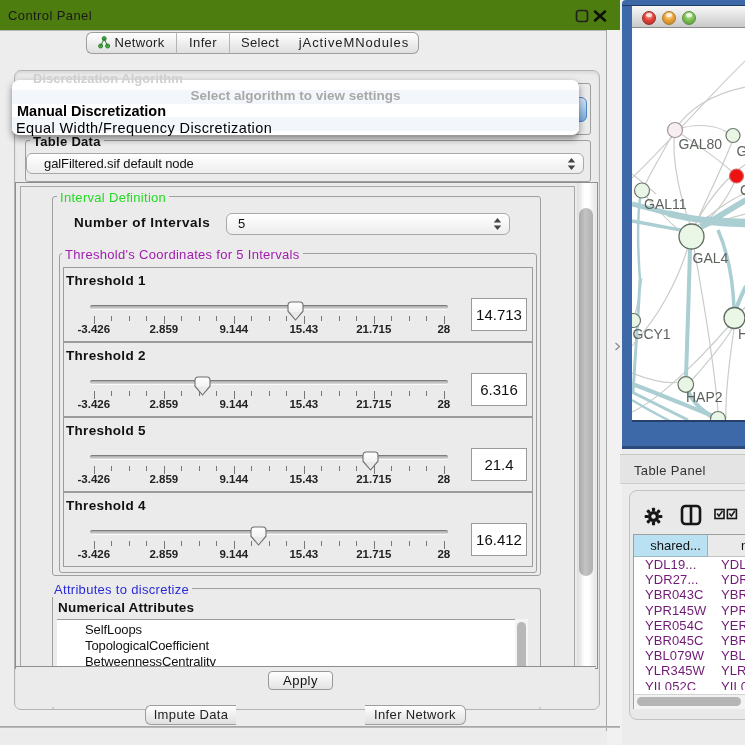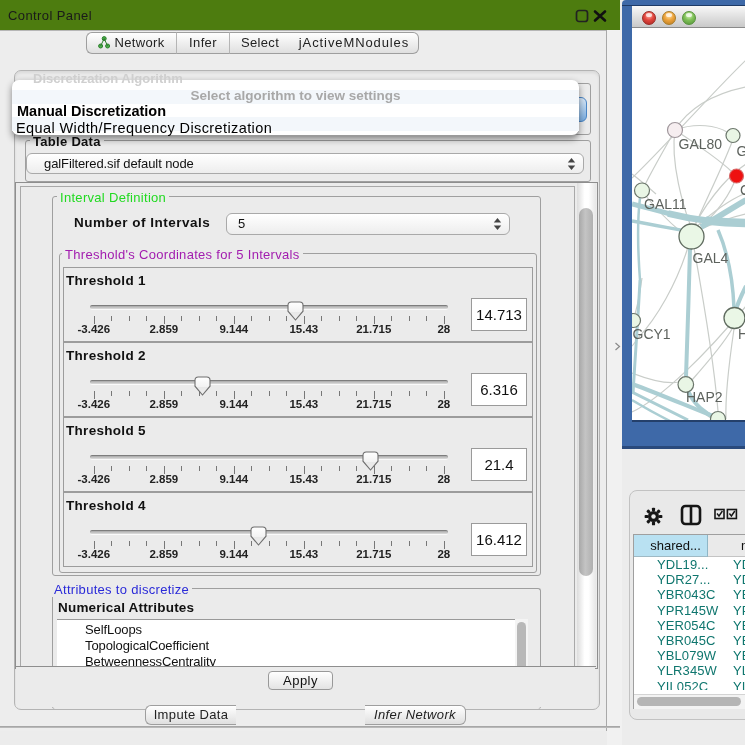--- a/index.html
+++ b/index.html
@@ -61,21 +61,21 @@
   #netwin{left:622px;top:0;width:123px;height:449px;background:#3e69a8;border-radius:4px 0 0 0;}
   #nettbar{position:absolute;left:10px;top:6px;width:114px;height:21px;background:linear-gradient(#f8f8f8,#c9c9c9);border-bottom:1px solid #8a8a8a;}
   .light{position:absolute;top:5px;width:12px;height:12px;border-radius:50%;}
   .light::after{content:"";position:absolute;left:2.5px;top:1px;width:6.5px;height:4px;border-radius:50%;background:rgba(255,255,255,0.7);}
   #netcanvas{position:absolute;left:10px;top:28px;width:114px;height:393px;background:#fff;}
   #netbot{position:absolute;left:10px;top:420px;width:114px;height:2px;background:#24406b;}
   
   #tpbar{left:620px;top:454px;width:125px;height:28px;background:#e4e4e4;border-top:1px solid #c6c6c6;border-bottom:1px solid #cdcdcd;}
   #tpbox{left:629px;top:490px;width:130px;height:228px;background:#e9e9e9;border:1px solid #c2c2c2;border-radius:8px;}
   #ttable{left:633px;top:534px;width:112px;height:173px;background:#fff;border:1px solid #9f9f9f;border-right:none;}
-  .trow{position:absolute;left:16px;width:92px;height:15.2px;font-size:13px;letter-spacing:0.1px;color:#0f766e;}
+  .trow{position:absolute;left:4px;width:92px;height:15.2px;font-size:13px;letter-spacing:0.1px;color:#701a75;}
   .trow span.c1{position:absolute;left:7px;}
   .trow span.c2{position:absolute;left:83px;}
 </style>
 </head>
 <body>
 <div id="stage">
 
   <div class="abs" id="cpwin"></div>
   <div class="abs" id="cptitle">
       <span class="t">Control Panel</span>
@@ -326,21 +326,21 @@
     </div>
 
   <div class="abs" style="left:16px;top:667px;width:579px;height:40px;background:#ebebeb;"></div>
   <div class="abs" style="left:15px;top:666px;width:581px;height:1px;background:#8e8e8e;"></div>
 
   <div class="abs btn" style="left:268px;top:671px;width:63px;height:17px;line-height:17px;">Apply</div>
 
   <div class="abs tabbar" style="left:145px;top:705px;">
     <div class="tab first" style="width:90px;height:18px;line-height:18px;">Impute Data</div>
     <div class="tab dark sep" style="width:128px;height:18px;line-height:18px;margin-top:40px;">Discretize Data</div>
-    <div class="tab last" style="width:100px;height:18px;line-height:18px;font-style:italic;">Infer Network</div>
+    <div class="tab last" style="width:100px;height:18px;line-height:18px;">Infer Network</div>
   </div>
   <div class="abs" style="left:0;top:726px;width:620px;height:2px;background:linear-gradient(#9e9e9e,#c2c2c2);"></div>
 
   <div class="abs" id="popup">
     <div class="abs" style="left:0;top:10px;width:567px;height:13.5px;background:#f3f7fb;"></div>
     <div class="abs" style="left:0;top:37px;width:567px;height:13.5px;background:#f3f7fb;"></div>
     <div class="abs" style="left:0;top:8px;width:567px;text-align:center;font-size:13.5px;font-weight:bold;color:#a8a8a8;">Select algorithm to view settings</div>
     <div class="abs" style="left:5px;top:23px;font-size:14.5px;font-weight:bold;color:#000;">Manual Discretization</div>
     <div class="abs" style="left:4px;top:40px;font-size:14.5px;letter-spacing:0.4px;color:#000;">Equal Width/Frequency Discretization</div>
   </div>
@@ -418,20 +418,23 @@
           <text x="0.5" y="311.3">GCY1</text>
           <text x="106" y="311.3">H</text>
           <text x="54" y="374.3">HAP2</text>
         </g>
       </svg>
     </div>
     <div id="netbot"></div>
     <div style="position:absolute;left:0;top:446px;width:125px;height:3px;background:#2a4a7c;"></div>
   </div>
 
+  <div class="abs" id="tpbar">
+      <span style="position:absolute;left:14px;top:8px;font-size:13px;letter-spacing:0.35px;color:#333;">Table Panel</span>
+    </div>
   <div class="abs" id="tpbox">
     <svg class="abs" style="left:14px;top:15.5px;" width="19" height="19" viewBox="0 0 24 24">
       <g fill="#161616">
         <circle cx="12" cy="12" r="7"></circle>
         <g>
           <rect x="10" y="0.8" width="4" height="4.5" rx="1.2"></rect>
           <rect x="10" y="18.7" width="4" height="4.5" rx="1.2"></rect>
           <rect x="0.8" y="10" width="4.5" height="4" rx="1.2"></rect>
           <rect x="18.7" y="10" width="4.5" height="4" rx="1.2"></rect>
           <g transform="rotate(45 12 12)">

